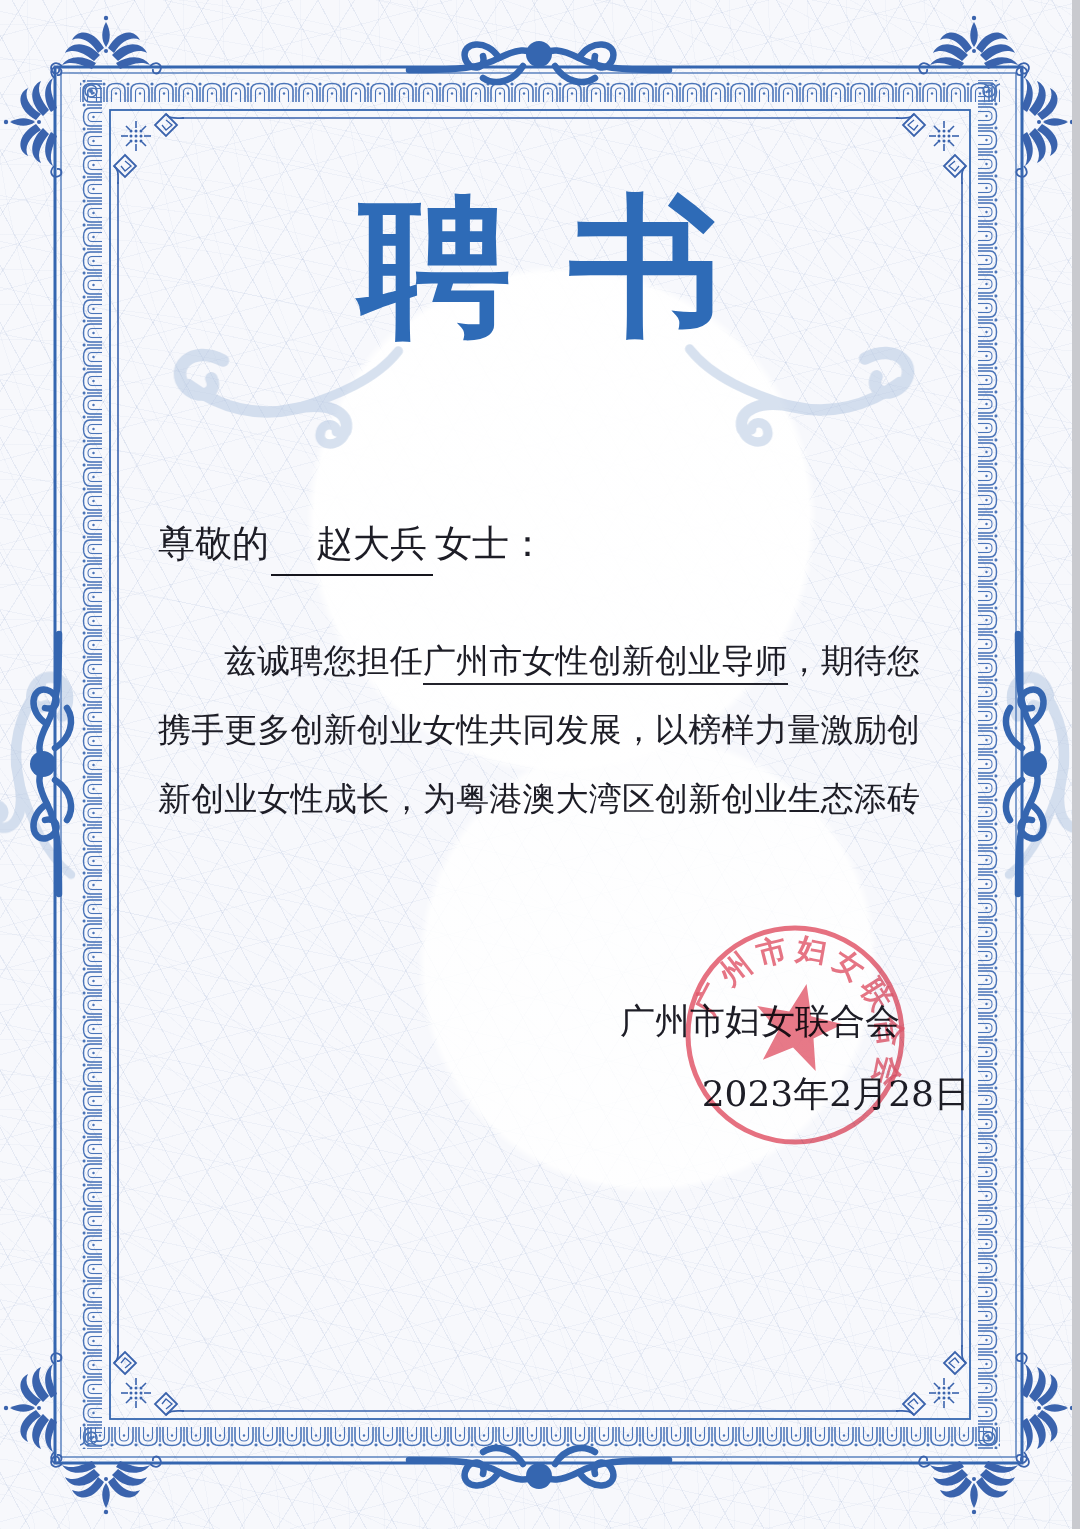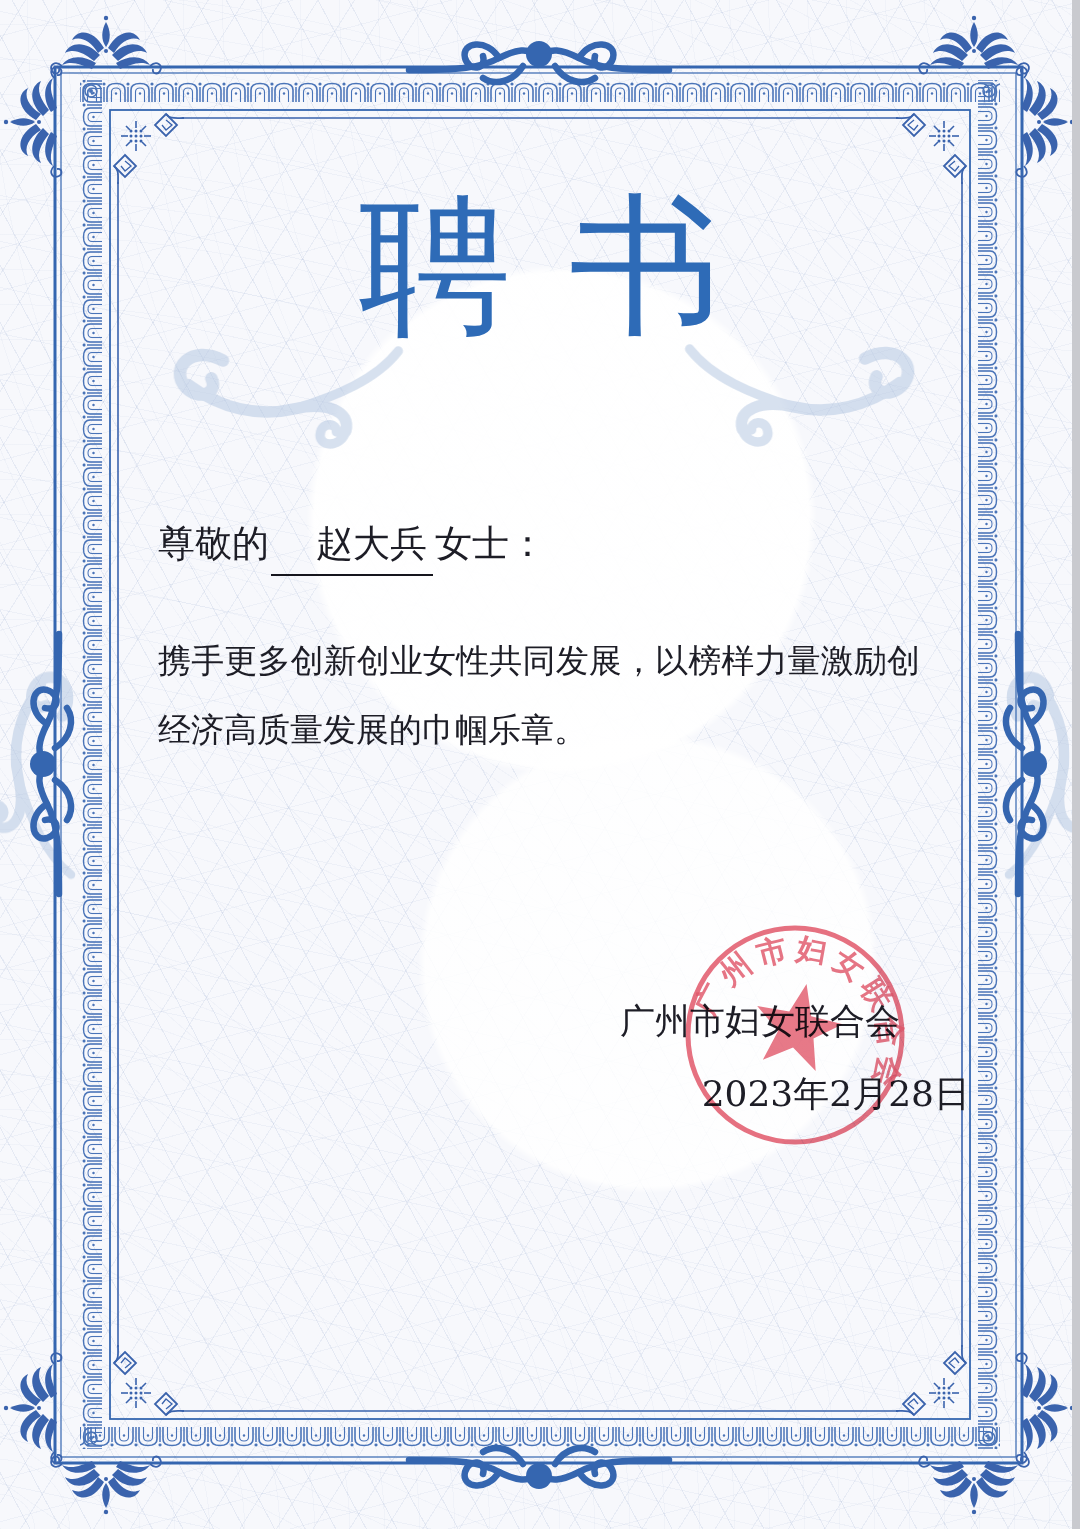--- a/index.html
+++ b/index.html
@@ -25,21 +25,21 @@
       repeating-linear-gradient(-15deg, rgba(0,0,0,0) 0 40px, rgba(158,176,210,.11) 40px 41px),
       repeating-radial-gradient(circle at 0% 100%, rgba(0,0,0,0) 0 34px, rgba(158,176,210,.08) 34px 35px),
       repeating-radial-gradient(circle at 100% 0%, rgba(0,0,0,0) 0 38px, rgba(158,176,210,.08) 38px 39px),
       var(--paper);
   }
   .scan-strip{position:absolute;right:0;top:0;bottom:0;width:8px;background:#c9cacf;z-index:9;}
   svg.layer{position:absolute;left:0;top:0;z-index:2;pointer-events:none;}
   svg.clouds{z-index:1;}
   .content{position:absolute;left:0;top:0;width:100%;height:100%;z-index:3;color:var(--ink);}
   .title-wrap{position:absolute;left:0;top:186px;width:100%;text-align:center;}
-  .title{display:inline-block;font-size:152px;line-height:1.05;font-weight:400;
+  .title{display:inline-block;font-size:152px;line-height:1.05;font-weight:700;
          color:var(--title-blue);letter-spacing:58px;margin-right:-58px;}
   .greeting{position:absolute;left:158px;top:516px;font-size:37px;line-height:56px;}
   .name-underline{display:inline-block;min-width:150px;text-align:right;
          border-bottom:2px solid #15151d;padding:0 6px 2px 6px;margin:0 2px;}
   .paragraph{position:absolute;left:158px;top:626px;width:762px;font-size:33px;}
   .bline{height:69px;line-height:69px;text-align:justify;text-align-last:justify;
          white-space:nowrap;letter-spacing:0;}
   .bline.indent{text-indent:66px;}
   .bline.last{text-align-last:left;}
   .u-seg{border-bottom:2px solid #22222b;padding-bottom:3px;}
@@ -193,22 +193,23 @@
   <div class="content">
     <div class="title-wrap">
       <span class="title">聘书</span>
     </div>
 
     <div class="greeting">
       <span>尊敬的</span><span class="name-underline">赵大兵</span><span>女士：</span>
     </div>
 
     <div class="paragraph">
+        <div class="bline indent"><span>兹诚聘您担任</span><span class="u-seg">广州市女性创新创业导师</span><span>，期待您</span></div>
         <div class="bline"><span>携手更多创新创业女性共同发展，以榜样力量激励创</span></div>
-        <div class="bline last"><span>经济高质量发展的巾帼乐章。</span></div>
+        <div class="bline"><span>新创业女性成长，为粤港澳大湾区创新创业生态添砖</span></div>
       </div>
 
     <div class="signature">广州市妇女联合会</div>
     <div class="date">2023年2月28日</div>
   </div>
 
   <svg class="stamp" viewBox="-120 -120 240 240">
     <circle r="107" fill="none" stroke="var(--seal-red)" stroke-width="5" opacity="0.85"></circle>
     <path d="M0,-46 L11.2,-15.4 L43.7,-14.2 L18.1,5.9 L27,37.2 L0,19 L-27,37.2 L-18.1,5.9 L-43.7,-14.2 L-11.2,-15.4 Z" transform="translate(2,-6) rotate(12)" fill="var(--seal-red)" opacity="0.8"></path>
     <g font-size="30" font-weight="bold" fill="var(--seal-red)" opacity="0.82" text-anchor="middle" font-family="DejaVu Serif, Liberation Serif, serif">

